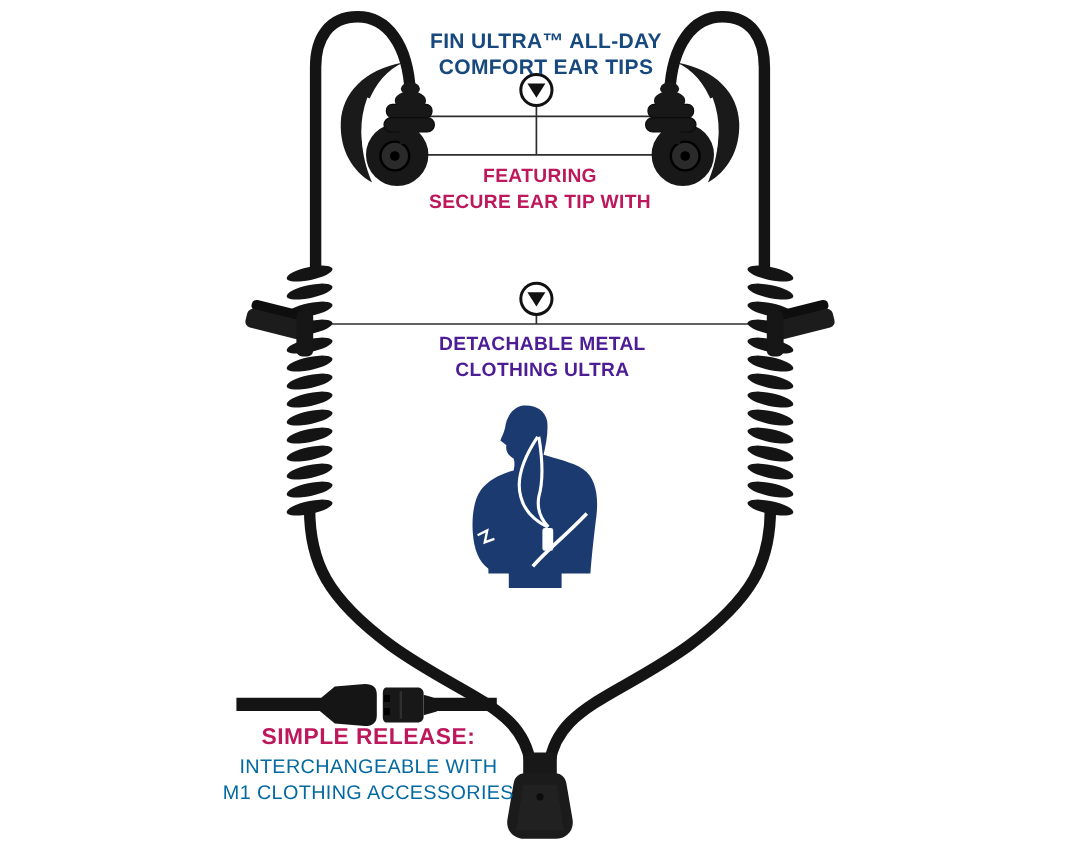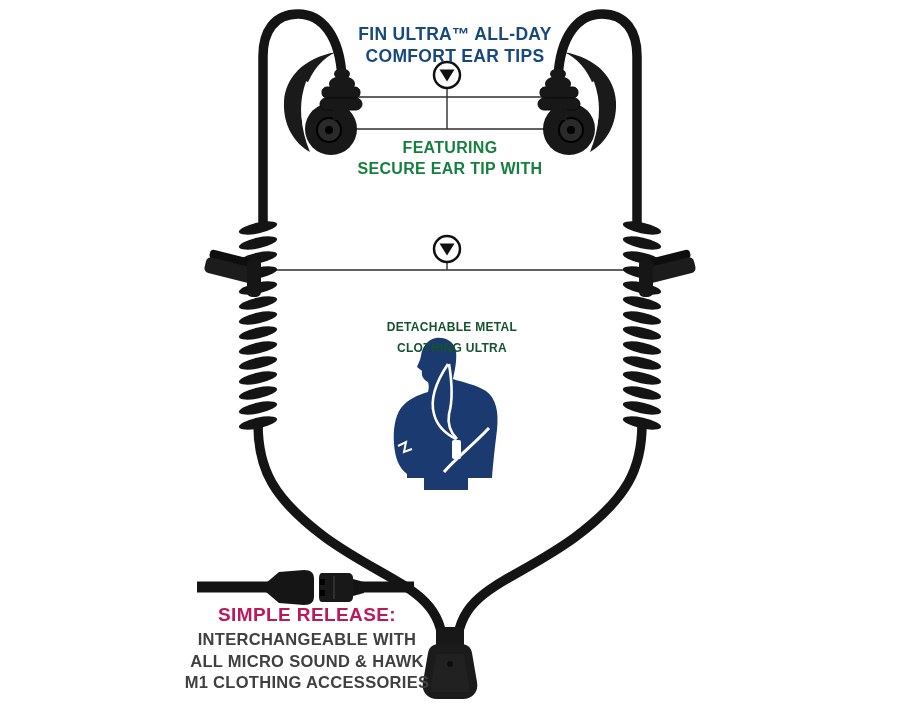--- a/index.html
+++ b/index.html
@@ -4,24 +4,24 @@
 <style>
   html,body{margin:0;padding:0;background:#ffffff;}
   .canvas{
     position:relative;width:900px;height:705px;background:#ffffff;overflow:hidden;
     font-family:"Liberation Sans", sans-serif;
   }
   svg{position:absolute;left:0;top:0;}
   .lbl{position:absolute;text-align:center;letter-spacing:.3px;}
   .lbl .ln{display:block;}
   .lbl-eartips{left:305px;top:23px;width:300px;color:#17497F;font-size:17.5px;font-weight:700;line-height:22px;text-align:center;}
-  .lbl-swivel{left:300px;top:137px;width:300px;color:#15803d;font-size:16px;font-weight:600;line-height:21px;}
-  .lbl-clips{left:302px;top:277px;width:300px;color:#14532d;font-size:12px;font-weight:600;line-height:21px;margin-top:40px;}
+  .lbl-swivel{left:300px;top:137px;width:300px;color:#be185d;font-size:16px;font-weight:600;line-height:21px;}
+  .lbl-clips{left:302px;top:277px;width:300px;color:#4c1d95;font-size:16px;font-weight:600;line-height:21px;}
   .lbl-release-heading{left:157px;top:604px;width:300px;color:#be185d;font-size:19px;font-weight:700;letter-spacing:.4px;}
-  .lbl-release-lines{left:157px;top:629px;width:300px;color:#404040;font-size:16.5px;font-weight:700;line-height:21.5px;}
+  .lbl-release-lines{left:157px;top:629px;width:300px;color:#0369a1;font-size:16.5px;font-weight:400;line-height:21.5px;}
 </style>
 </head>
 <body>
 
 <div class="canvas">
 
   <svg width="900" height="705" viewBox="0 0 900 705">
     <defs>
       <ellipse id="coil-loop-shape" cx="258" cy="0" rx="19.5" ry="5.4" fill="#141414" transform="rotate(-12 258 0)"></ellipse>
 
@@ -137,17 +137,16 @@
 
   <div class="lbl lbl-clips">
     <span class="ln">DETACHABLE METAL</span>
     <span class="ln">CLOTHING ULTRA</span>
   </div>
 
   <div class="lbl lbl-release-heading">SIMPLE RELEASE:</div>
 
   <div class="lbl lbl-release-lines">
     <span class="ln">INTERCHANGEABLE WITH</span>
-    <span class="ln">ALL MICRO SOUND &amp; HAWK</span>
     <span class="ln">M1 CLOTHING ACCESSORIES</span>
   </div>
 
 </div>
 
 </body></html>

